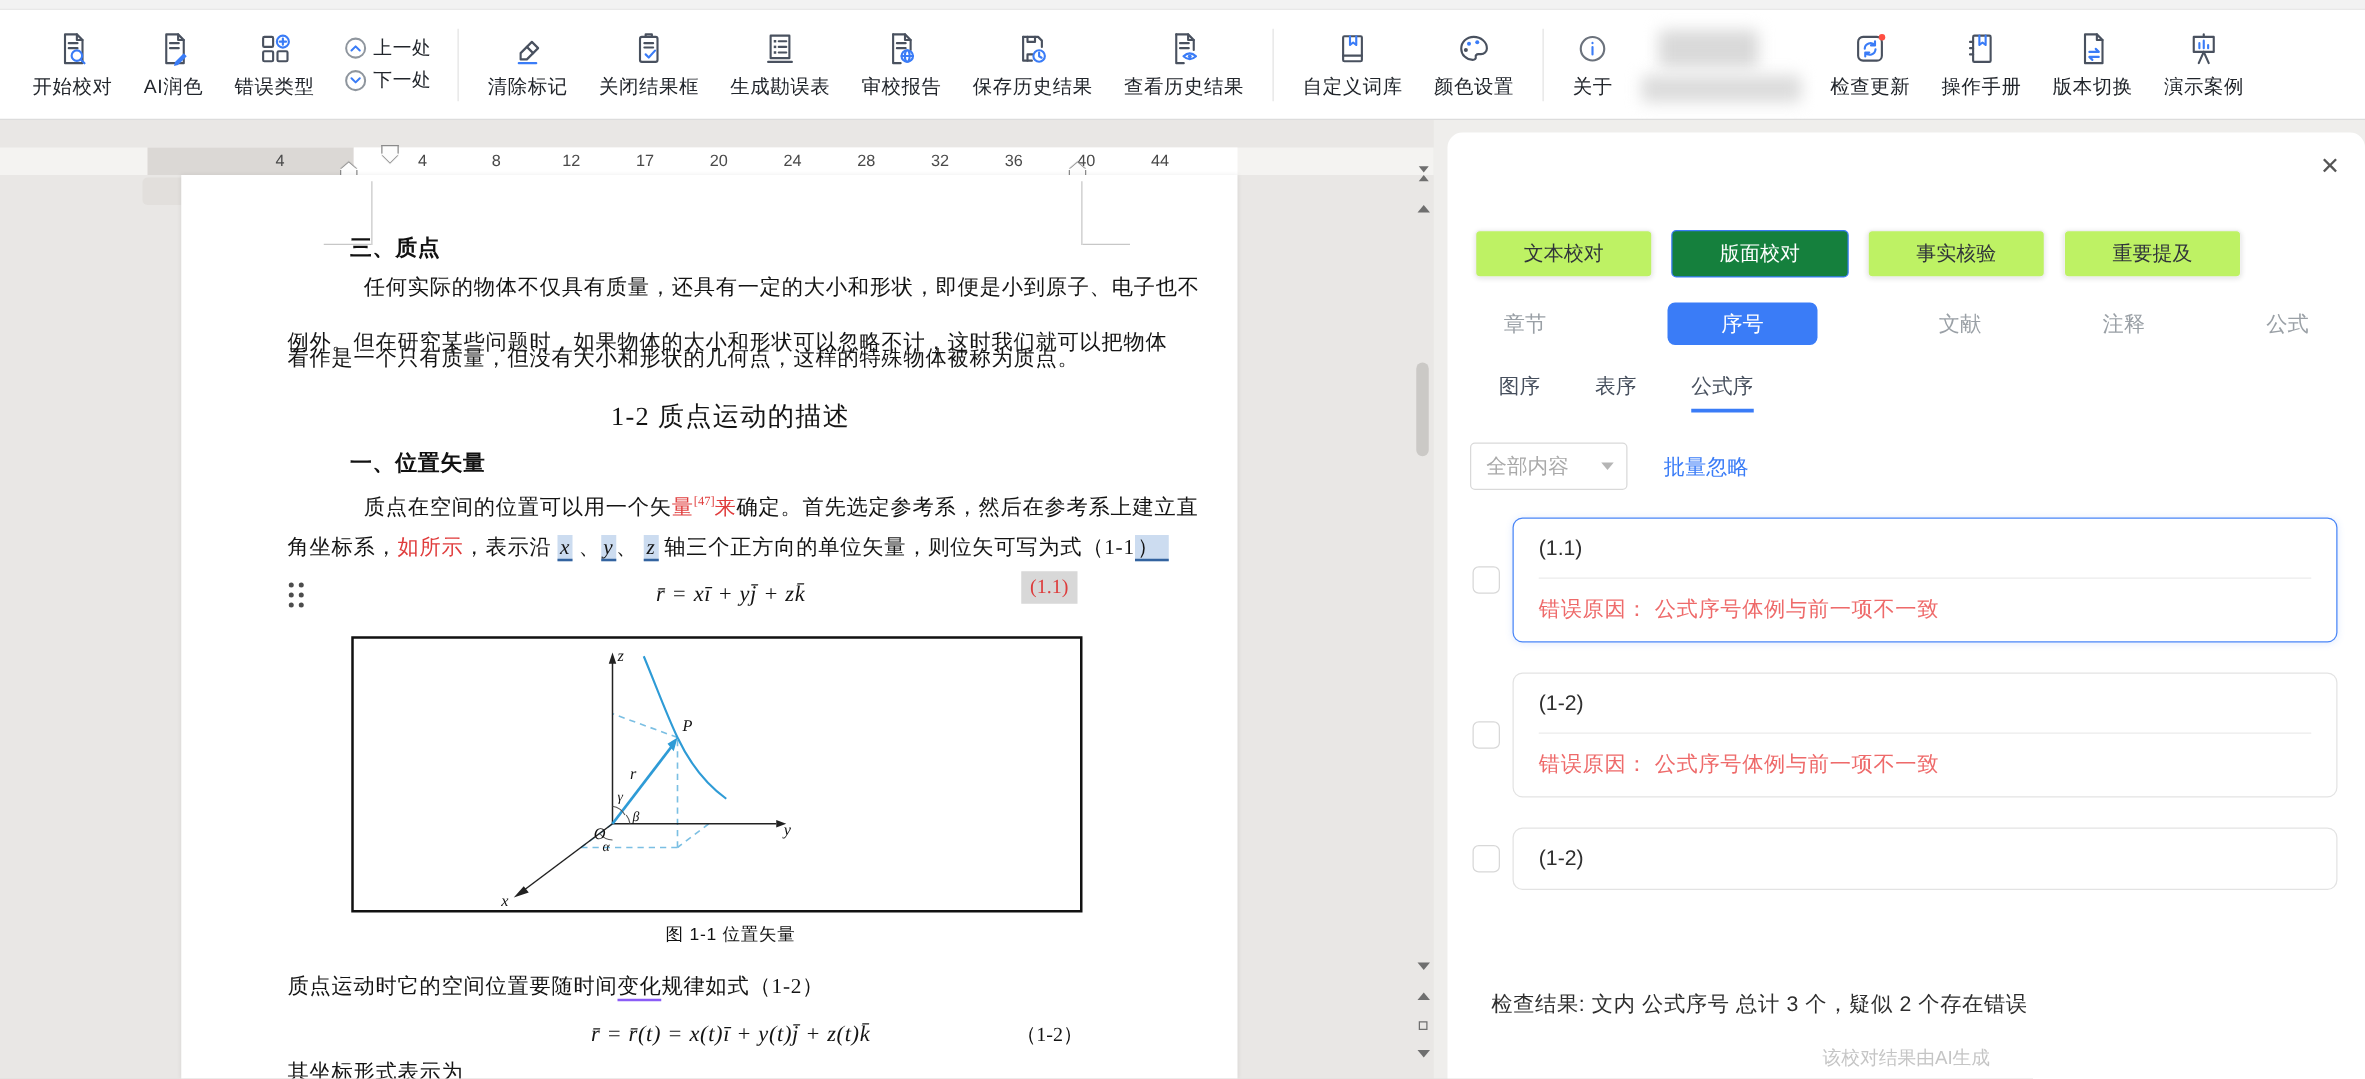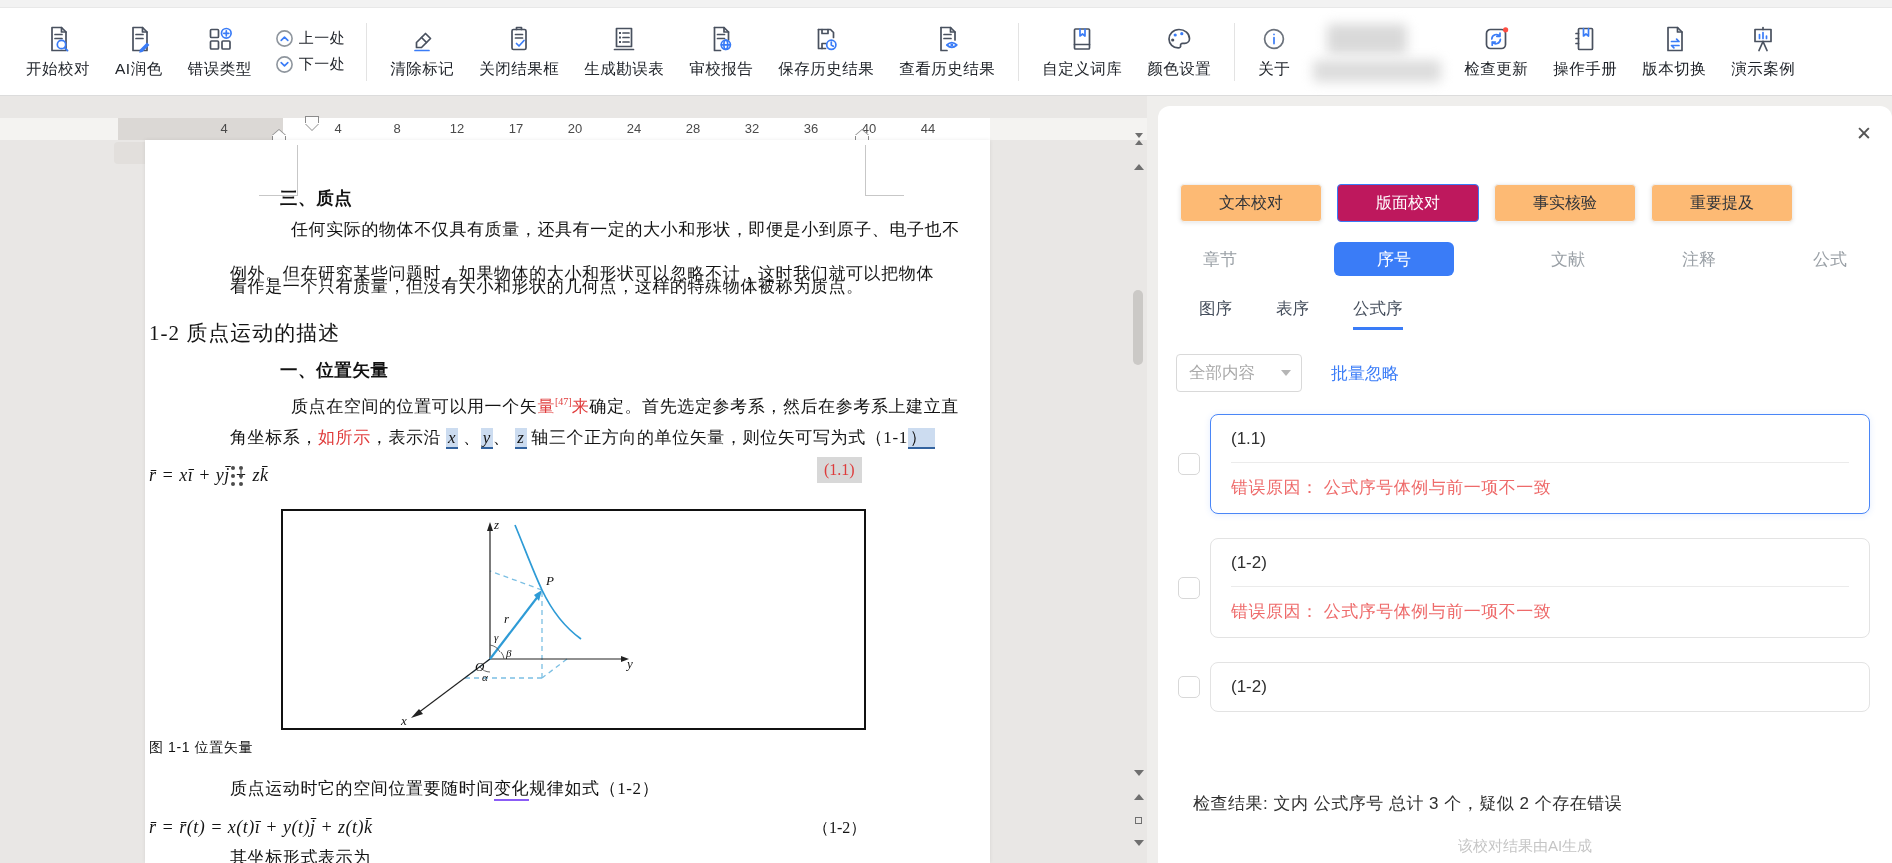--- a/index.html
+++ b/index.html
@@ -57,21 +57,21 @@
             background:#fdfdfd; border:1px solid #8b8b8b; }
   .m-rightindent { left:855px; top:34px; }
 
   .page { position:absolute; left:145px; top:44px; width:845px; height:723px;
           background:#fff; overflow:hidden; box-shadow:0 0 4px rgba(0,0,0,.08); }
   .cmark-v { position:absolute; width:1px; height:51px; background:#c7c7c7; }
   .cmark-h { position:absolute; width:38px; height:1px; background:#c7c7c7; }
   .t { position:absolute; white-space:nowrap; font-family:"Liberation Serif","DejaVu Serif",serif;
        font-size:17px; line-height:1; color:#141414; letter-spacing:.6px; }
   .hblack { font-family:"Liberation Sans",sans-serif; font-weight:bold; font-size:17.5px; color:#111; }
-  .hcenter { left:4px; width:845px; }
+  .hcenter { left:17px; width:845px; text-align:center; }
   .h12 { font-size:21px; letter-spacing:1px; }
   .red { color:#e03c3c; }
   .sup-red { color:#e03c3c; font-size:10px; vertical-align:7px; letter-spacing:0; }
   .hl { background:#ccdcf0; border-bottom:2px solid #33639f; font-style:italic; padding:0 2px; }
   .hl-end { background:#ccdcf0; border-bottom:2px solid #33639f; padding:0 8px 0 2px; }
   .ul-blue { border-bottom:2px solid #8b5cf6; padding-bottom:1px; }
   .formula { font-style:italic; font-size:18px; letter-spacing:.5px; }
   .ftag1 { position:absolute; left:672px; background:#d8d8d8; color:#dd3c3c;
            font-family:"Liberation Serif",serif; font-size:16px; padding:4px 7px; }
   .ftag2 { position:absolute; left:668px; font-family:"Liberation Serif",serif; font-size:16px; color:#141414; }
@@ -100,23 +100,23 @@
               background:#cbc9c6; border-radius:5px; cursor:grab; }
 
   
   .panel { position:absolute; left:1147px; top:96px; width:745px; height:767px; background:#efeeec; }
   .panel-card { position:absolute; left:11px; top:10px; width:734px; height:757px;
                 background:#fff; border-radius:12px 12px 0 0; }
   .close-x { position:absolute; top:18px; right:20px; font-size:19px; color:#555; cursor:pointer;
              line-height:1; font-family:"DejaVu Sans",sans-serif; }
   .tabs1 { display:flex; gap:15px; margin:78px 0 0 22px; }
   .tab1 { width:142px; height:38px; display:flex; align-items:center; justify-content:center;
-          background:#fdba74; border:1px solid #f0f0f0; box-shadow:0 1px 4px rgba(0,0,0,.10);
+          background:#bef264; border:1px solid #f0f0f0; box-shadow:0 1px 4px rgba(0,0,0,.10);
           border-radius:4px; font-size:16px; color:#30343a; cursor:pointer; }
-  .tab1.active { background:#be185d; border-color:#3a7cf7; color:#fff; box-shadow:none; }
+  .tab1.active { background:#15803d; border-color:#3a7cf7; color:#fff; box-shadow:none; }
   .tabs2 { display:flex; align-items:center; justify-content:space-between;
            margin:20px 45px 0 45px; height:34px; }
   .tab2 { font-size:17px; color:#9aa0a6; cursor:pointer; }
   .tab2.active { background:#3a7cf7; color:#fff; border-radius:6px; width:120px; height:34px;
                  display:flex; align-items:center; justify-content:center; }
   .tabs3 { display:flex; gap:44px; margin:22px 0 0 41px; }
   .tab3 { font-size:16.5px; color:#464f5d; cursor:pointer; padding-bottom:7px; }
   .tab3.active { border-bottom:3px solid #3a7cf7; }
   .filter-row { display:flex; align-items:center; margin:24px 0 0 18px; gap:29px; }
   .dropdown { width:126px; height:38px; border:1px solid #d9d9d9; border-radius:4px;

